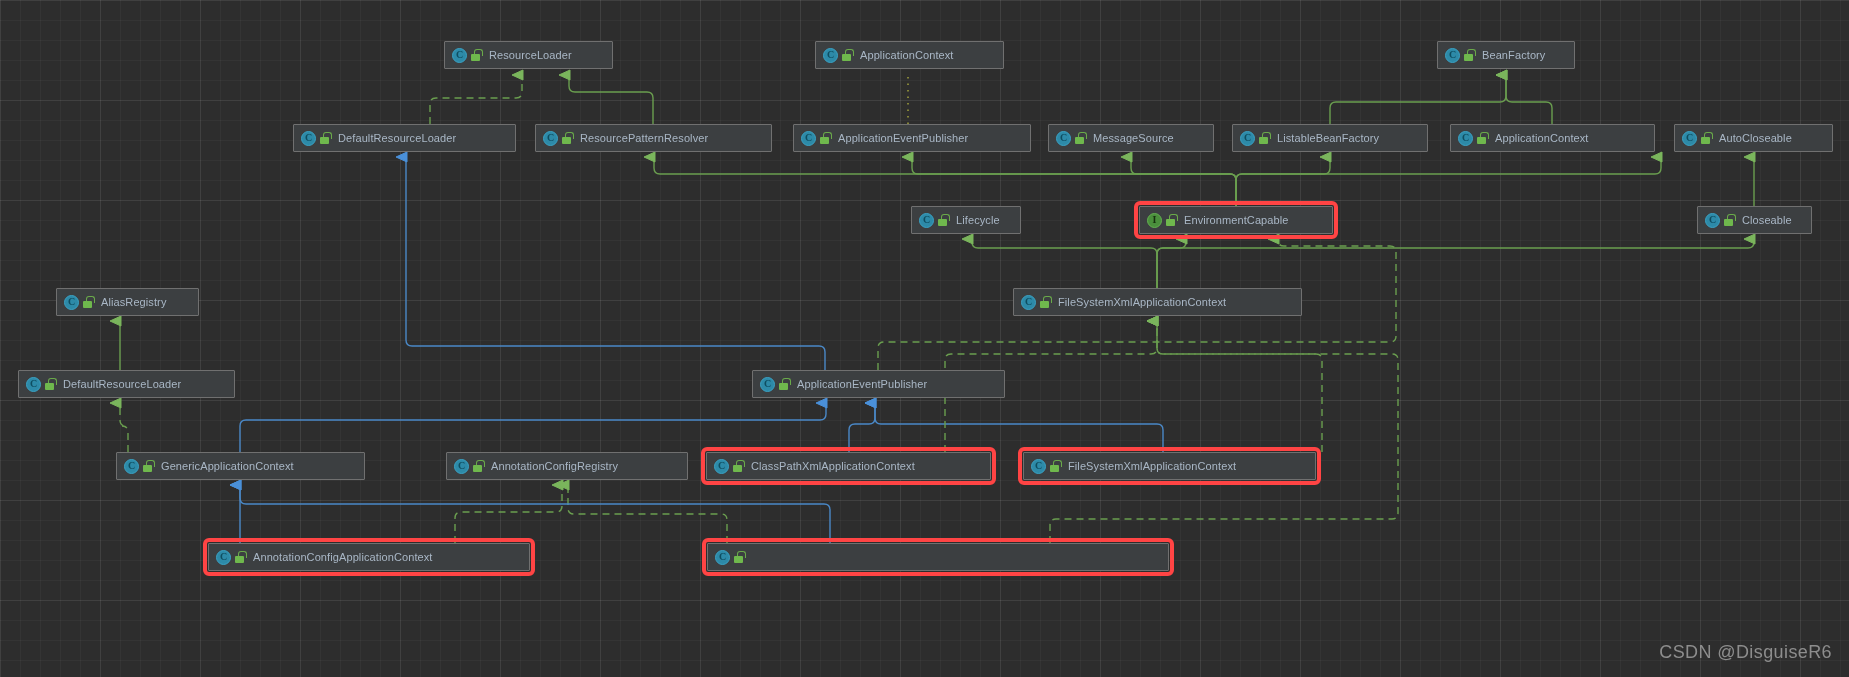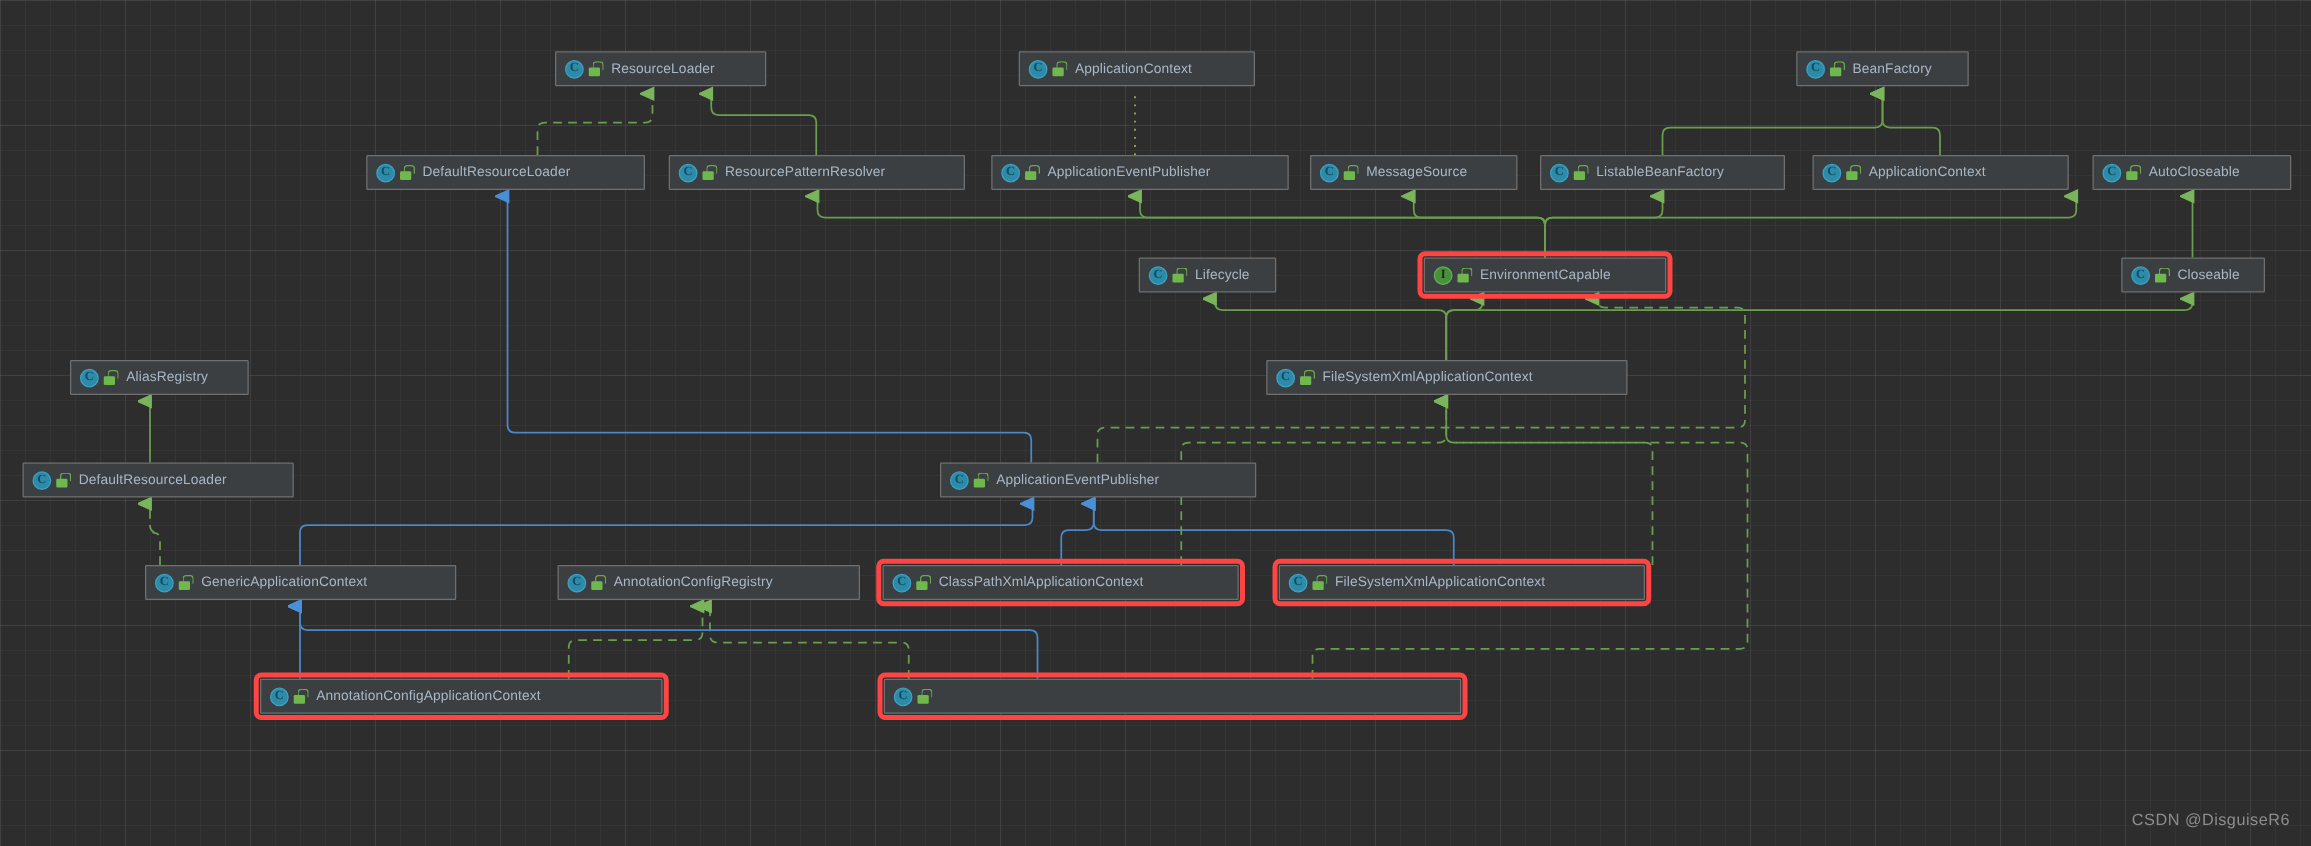--- a/index.html
+++ b/index.html
@@ -95,21 +95,21 @@
   .node .label {
     font-size: 11px;
     color: #a9b7c6;
     letter-spacing: 0.1px;
     text-align: center;
   }
   #watermark {
     position: absolute;
     right: 17px;
     bottom: 14px;
-    font-size: 13px;
+    font-size: 18px;
     color: #8d8d8d;
     font-family: "Liberation Sans", sans-serif;
     letter-spacing: 0.4px;
     z-index: 8;
   }
 </style>
 </head>
 <body>
 
 <div id="canvas">

